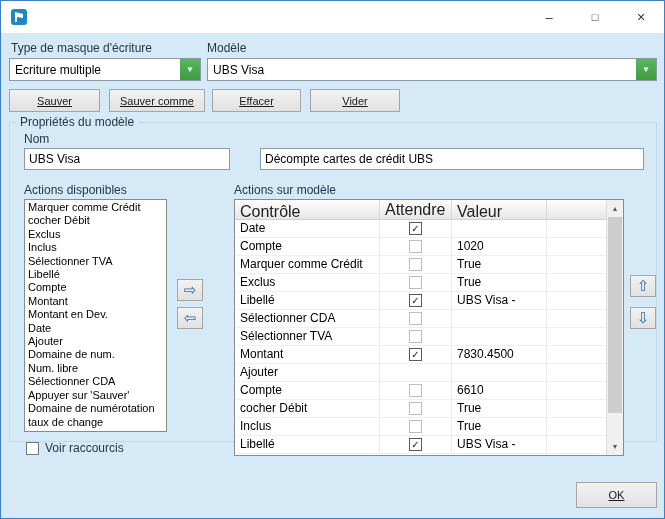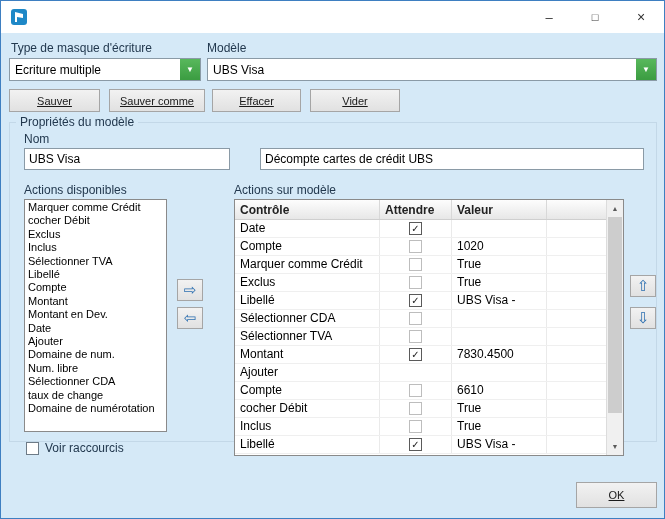--- a/index.html
+++ b/index.html
@@ -52,22 +52,22 @@
   .sq-btn { position:absolute; width:26px; height:22px; background:linear-gradient(#f2f2f2,#e1e1e1);
             border:1px solid #a5a5a5; display:flex; align-items:center; justify-content:center;
             font-size:15px; color:#2c6fb0; }
 
   
   .grid { position:absolute; left:224px; top:76px; width:390px; height:257px;
           background:#fff; border:1px solid #8a8a8a; overflow:hidden; }
   .grid-inner { position:absolute; left:0; top:0; right:17px; bottom:0; }
   .grid-header { display:flex; height:20px; background:linear-gradient(#fdfdfd,#e7e7e7);
                  border-bottom:1px solid #cfcfcf; }
-  .gh-cell { font-size:12px; color:#222; padding:3px 5px; border-right:1px solid #d8d8d8;
-             white-space:nowrap; overflow:hidden;font-weight:bold; }
+  .gh-cell { font-size:16px; color:#222; padding:3px 5px; border-right:1px solid #d8d8d8;
+             white-space:nowrap; overflow:hidden; }
   .grid-row { display:flex; height:18px; border-bottom:1px solid #efefef; }
   .g-cell { font-size:12px; color:#000; padding:1px 5px; border-right:1px solid #eaeaea;
             white-space:nowrap; overflow:hidden; }
   .c1 { width:145px; } .c3 { width:95px; } .c4 { flex:1; border-right:none; }
   .c2 { width:72px; display:flex; align-items:center; justify-content:center; padding:0; }
   .gcb { width:13px; height:13px; background:#fff; border:1px solid #b5b5b5;
          font-size:10px; line-height:11px; text-align:center; color:#1a1a1a; }
   .gcb.checked { border-color:#5a5a5a; font-weight:bold; }
   .gcb.unchecked { border-color:#bdbdbd; }
 
@@ -138,22 +138,23 @@
           <div class="li">Sélectionner TVA</div>
           <div class="li">Libellé</div>
           <div class="li">Compte</div>
           <div class="li">Montant</div>
           <div class="li">Montant en Dev.</div>
           <div class="li">Date</div>
           <div class="li">Ajouter</div>
           <div class="li">Domaine de num.</div>
           <div class="li">Num. libre</div>
           <div class="li">Sélectionner CDA</div>
+          <div class="li">Appuyer sur 'Sauver'</div>
+          <div class="li">Domaine de numérotation</div>
           <div class="li">taux de change</div>
-          <div class="li">Domaine de numérotation</div>
         </div>
 
       <button class="sq-btn" style="left:167px; top:156px;">
           <span>⇨</span>
         </button>
       <button class="sq-btn" style="left:167px; top:184px;">
           <span>⇦</span>
         </button>
 
       <span class="glbl" style="left:224px; top:60px;">Actions sur modèle</span>

